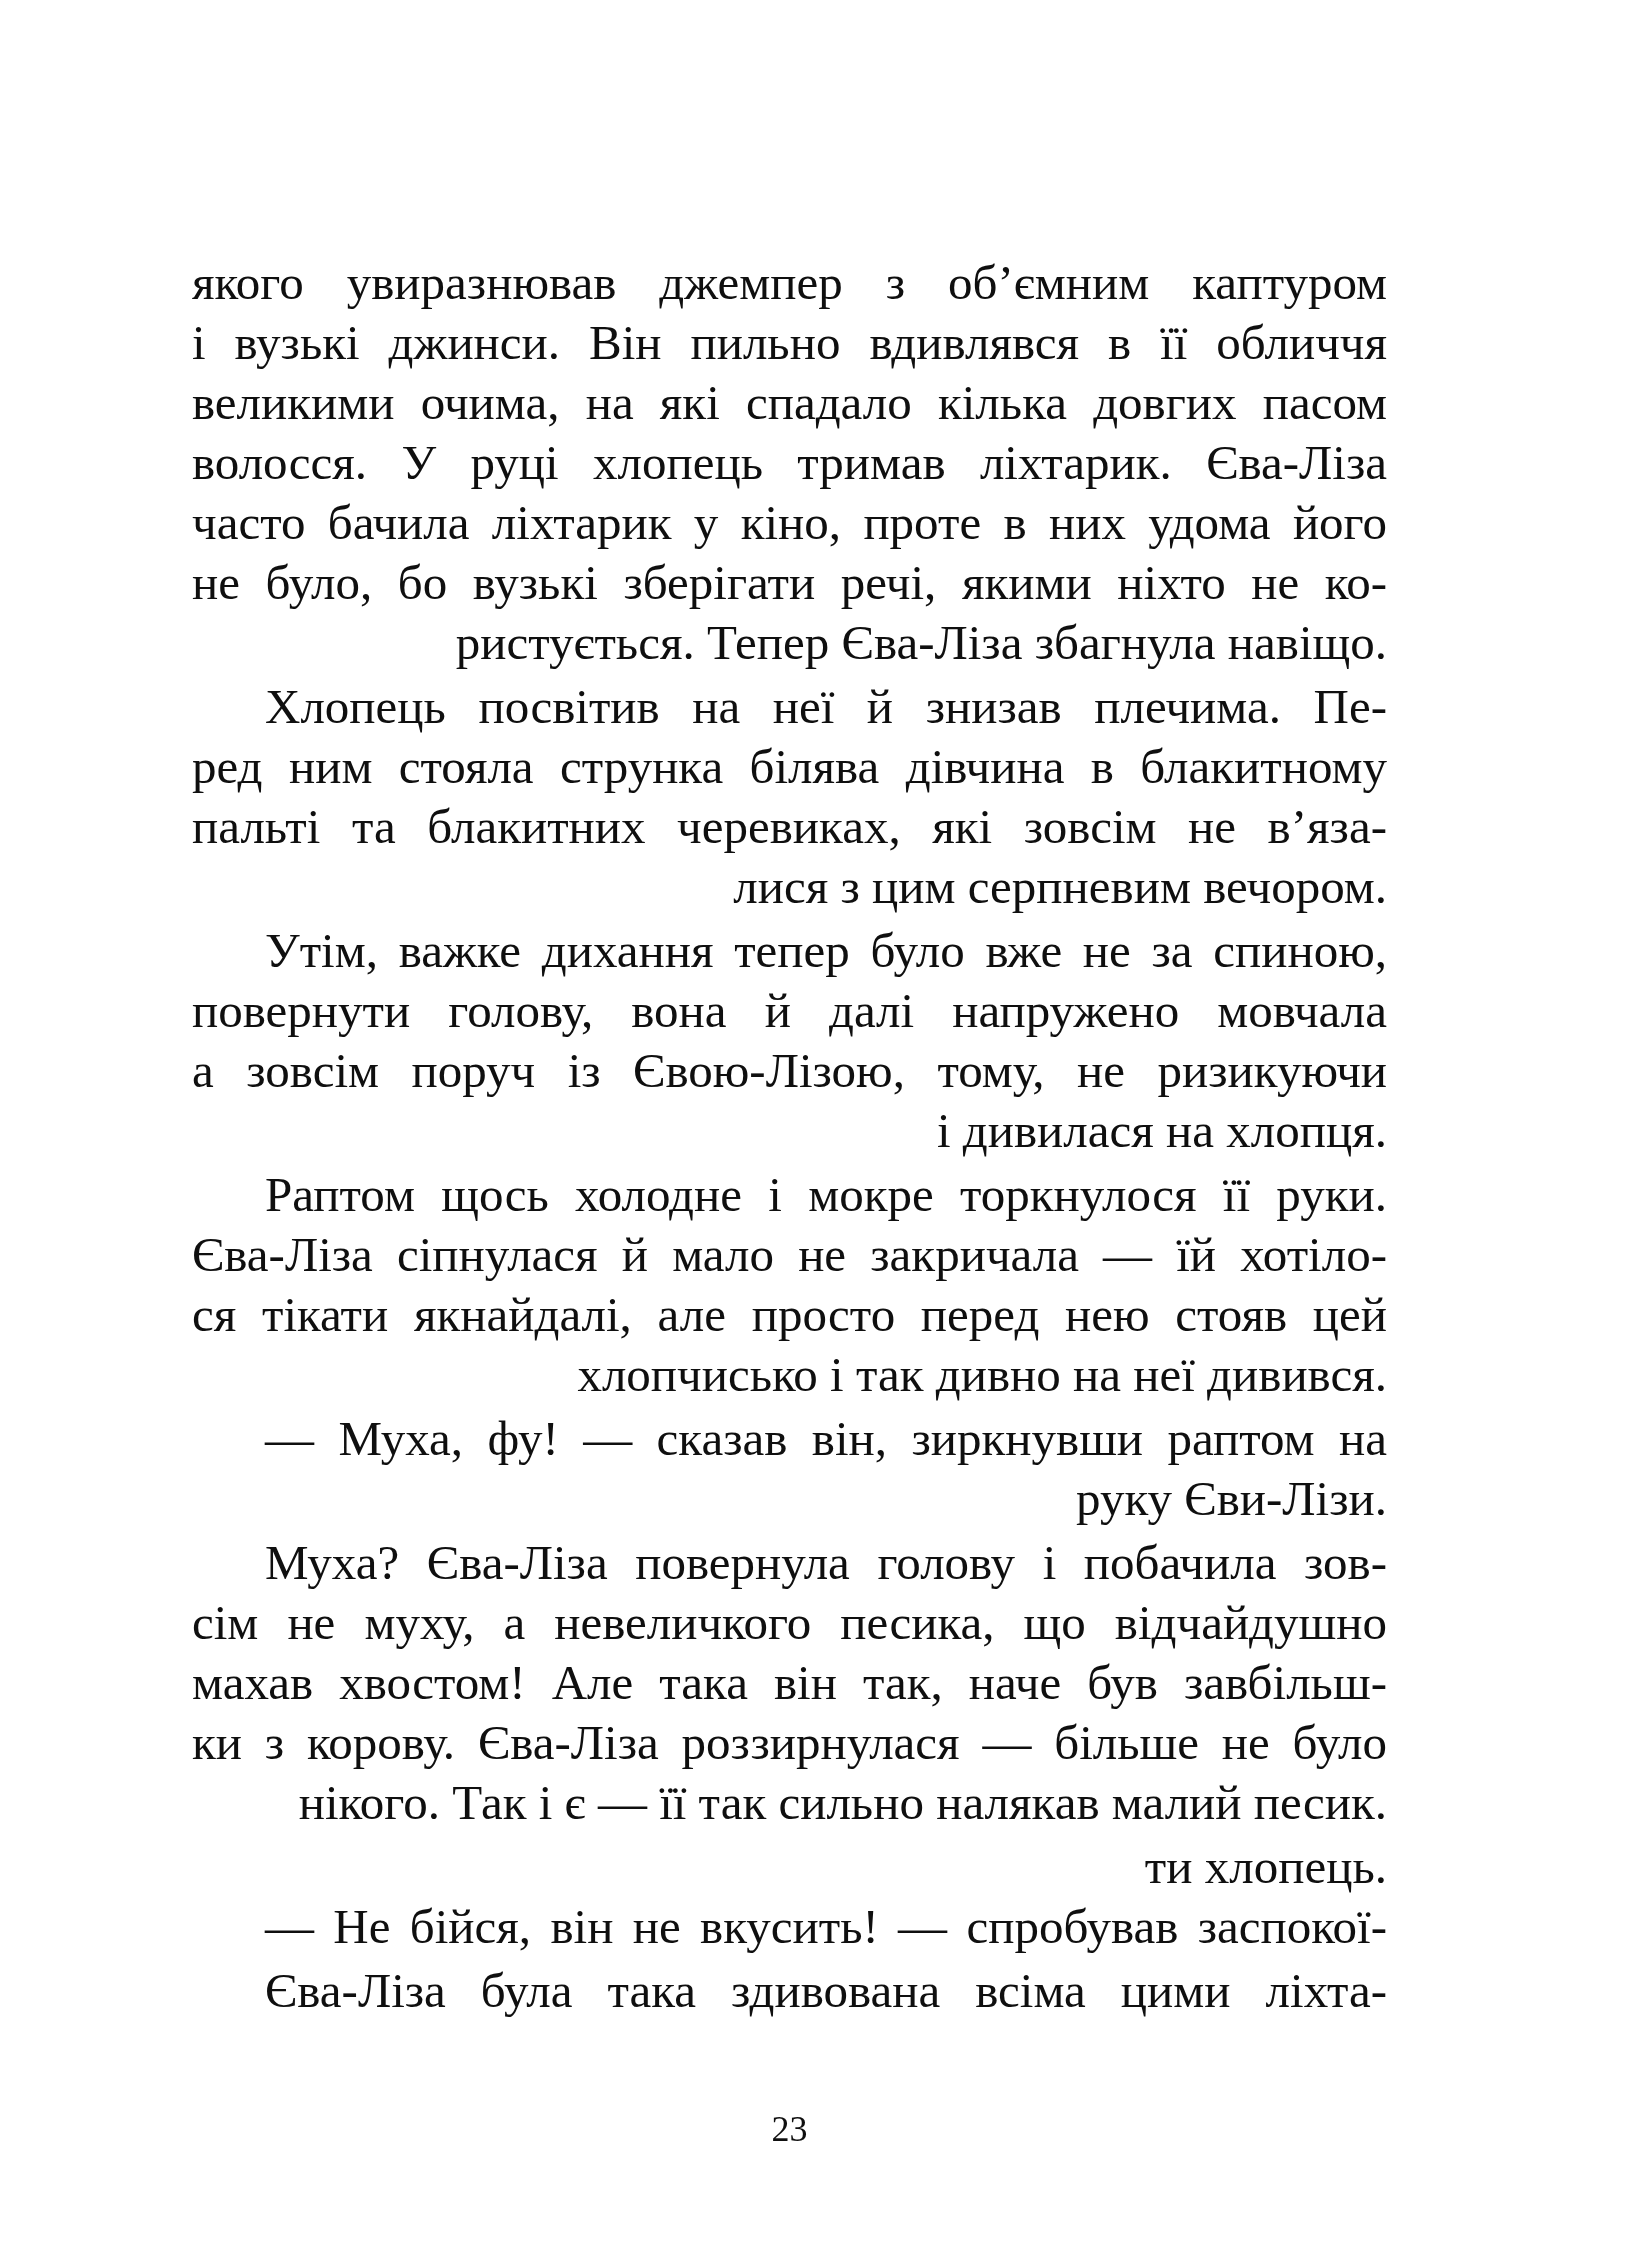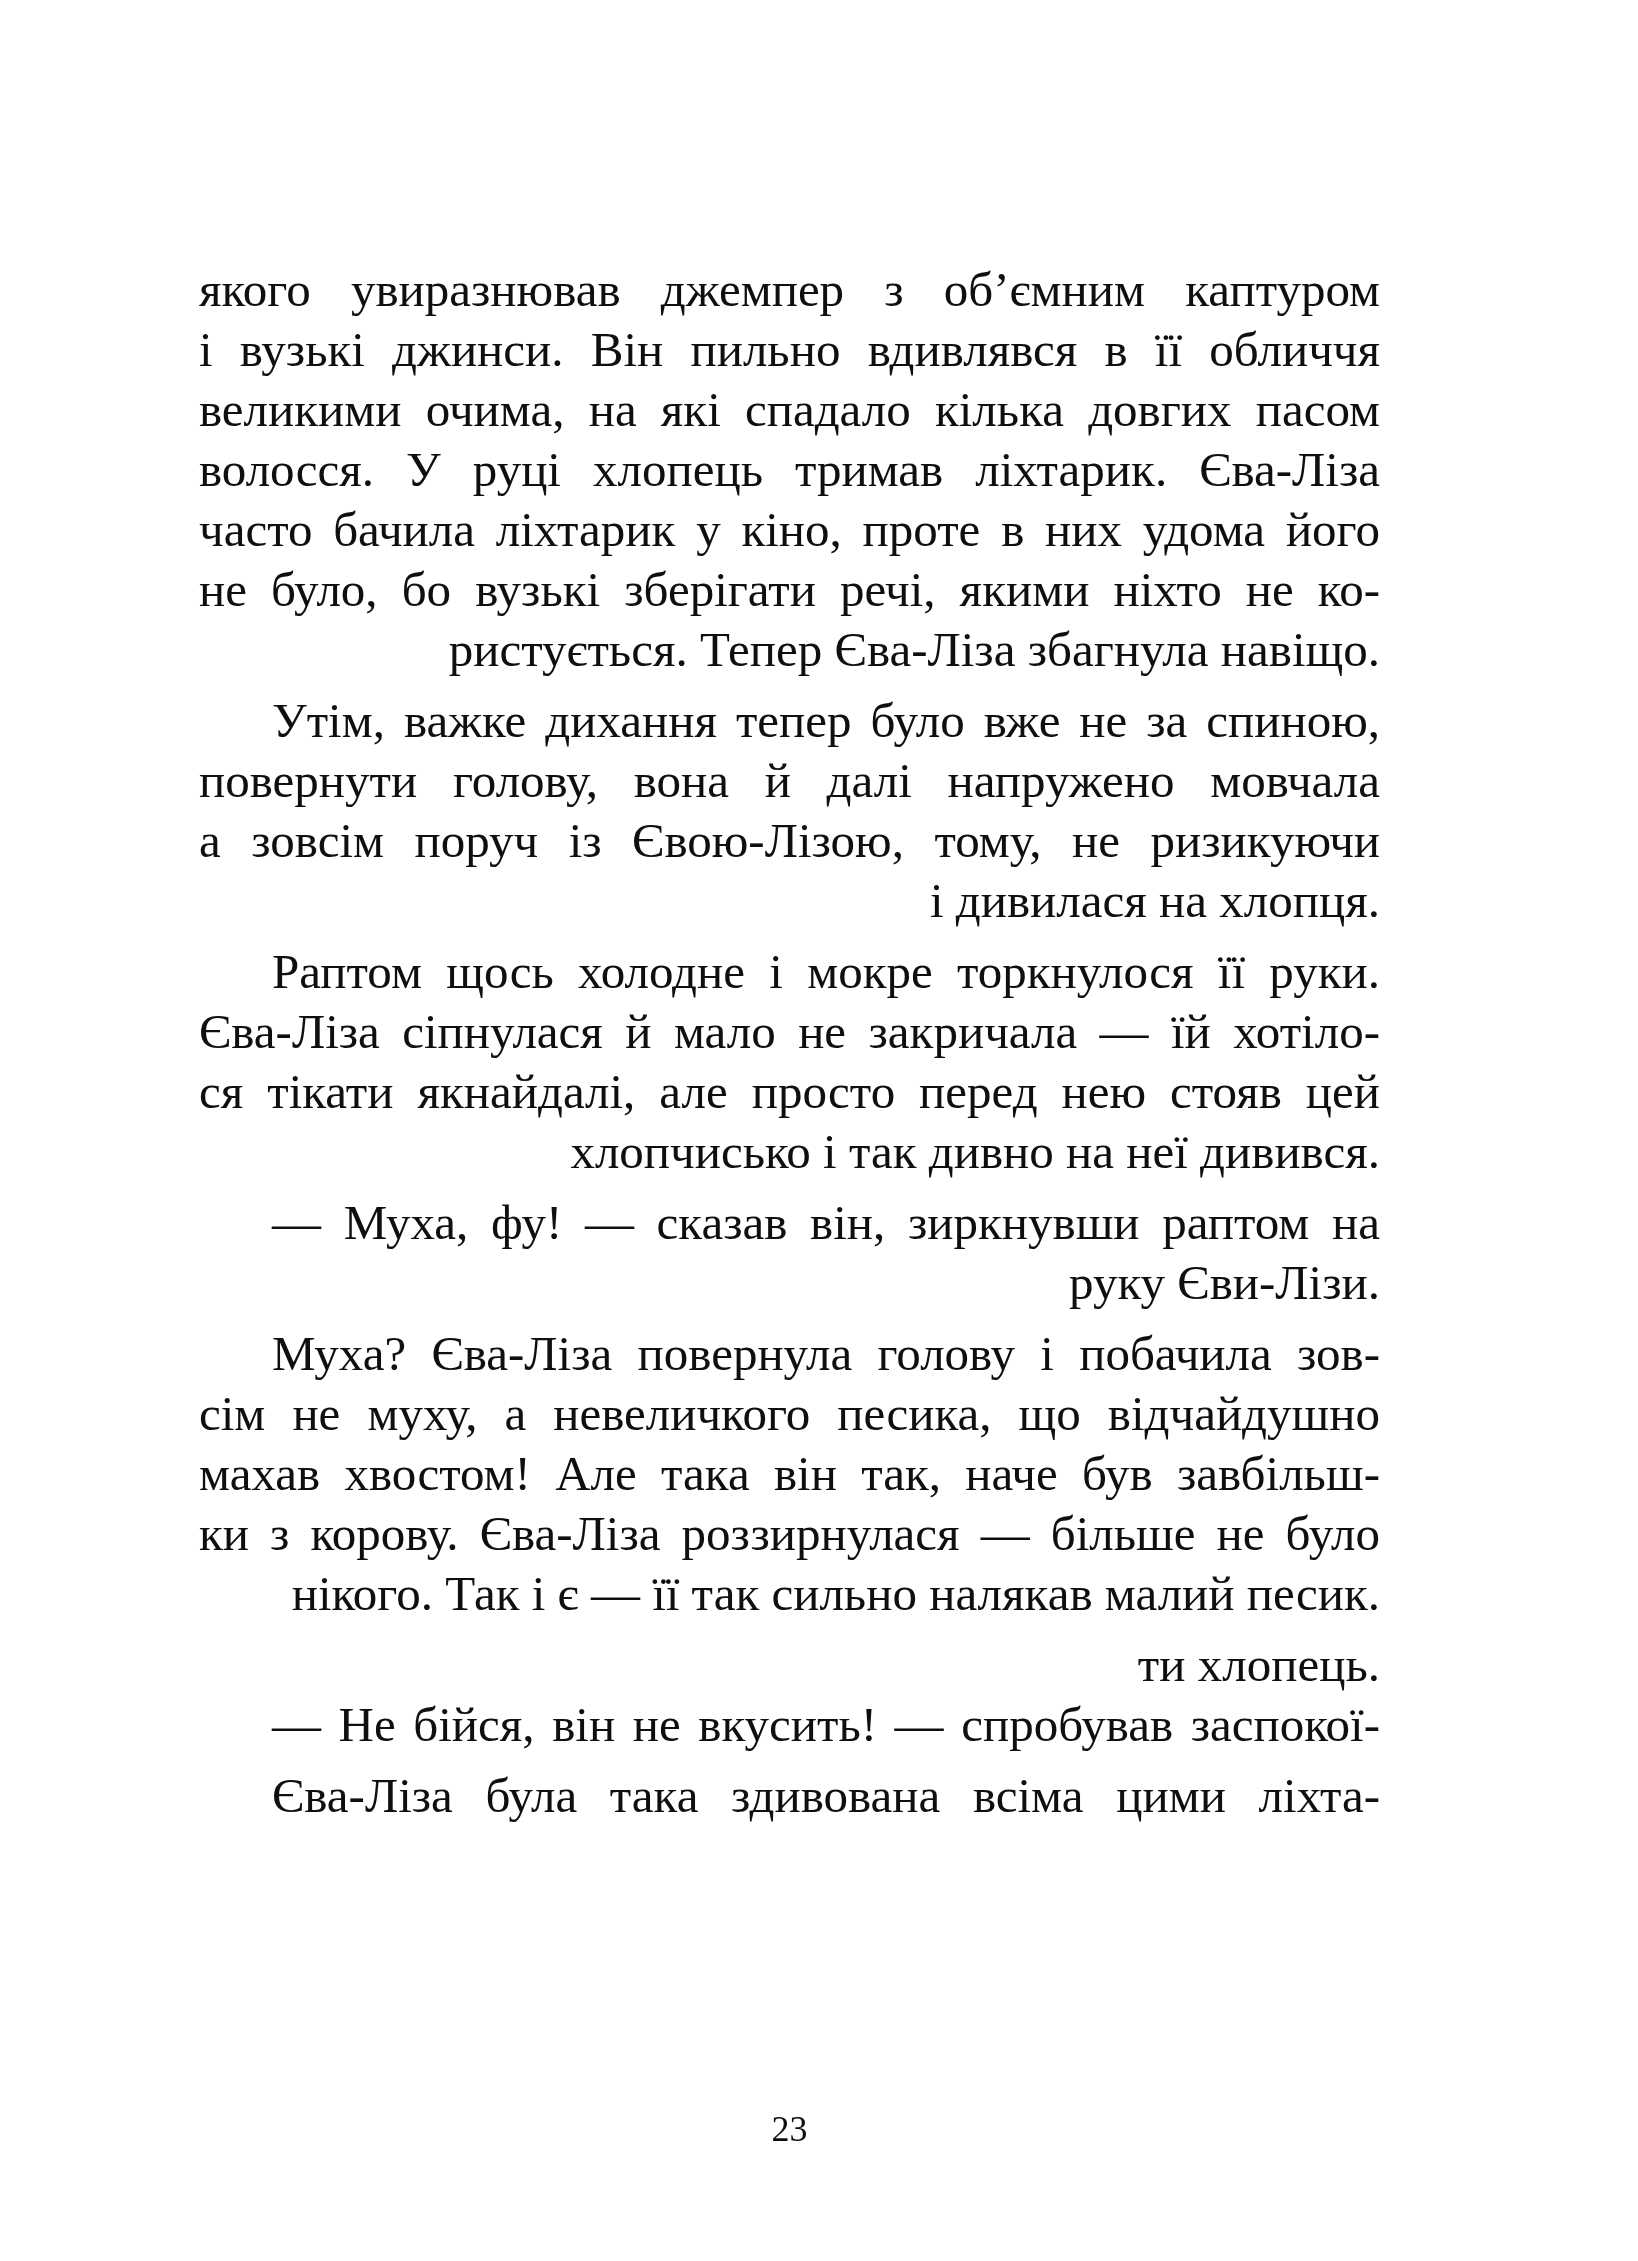--- a/index.html
+++ b/index.html
@@ -22,21 +22,21 @@
   }
   .page-text {
     position: absolute;
     left: 188px;
     top: 249px;
     width: 1203px;
     font-size: 49px;
     line-height: 60px;
   }
   .paragraph {
-    margin: 11px;
+    margin: 4px;
     padding: 0;
   }
   .line {
     text-align: right;
     white-space: normal;
   }
   .line.justified {
     text-align: justify;
     text-align-last: justify;
   }
@@ -61,20 +61,26 @@
       <div class="paragraph">
         <div class="line justified">якого увиразнював джемпер з об’ємним каптуром</div>
         <div class="line justified">і вузькі джинси. Він пильно вдивлявся в її обличчя</div>
         <div class="line justified">великими очима, на які спадало кілька довгих пасом</div>
         <div class="line justified">волосся. У руці хлопець тримав ліхтарик. Єва-Ліза</div>
         <div class="line justified">часто бачила ліхтарик у кіно, проте в них удома його</div>
         <div class="line justified">не було, бо вузькі зберігати речі, якими ніхто не ко-</div>
         <div class="line">ристується. Тепер Єва-Ліза збагнула навіщо.</div>
       </div>
       <div class="paragraph">
+        <div class="line justified indented">Хлопець посвітив на неї й знизав плечима. Пе-</div>
+        <div class="line justified">ред ним стояла струнка білява дівчина в блакитному</div>
+        <div class="line justified">пальті та блакитних черевиках, які зовсім не в’яза-</div>
+        <div class="line">лися з цим серпневим вечором.</div>
+      </div>
+      <div class="paragraph">
         <div class="line justified indented">Утім, важке дихання тепер було вже не за спиною,</div>
         <div class="line justified">повернути голову, вона й далі напружено мовчала</div>
         <div class="line justified">а зовсім поруч із Євою-Лізою, тому, не ризикуючи</div>
         <div class="line">і дивилася на хлопця.</div>
       </div>
       <div class="paragraph">
         <div class="line justified indented">Раптом щось холодне і мокре торкнулося її руки.</div>
         <div class="line justified">Єва-Ліза сіпнулася й мало не закричала — їй хотіло-</div>
         <div class="line justified">ся тікати якнайдалі, але просто перед нею стояв цей</div>
         <div class="line">хлопчисько і так дивно на неї дивився.</div>

